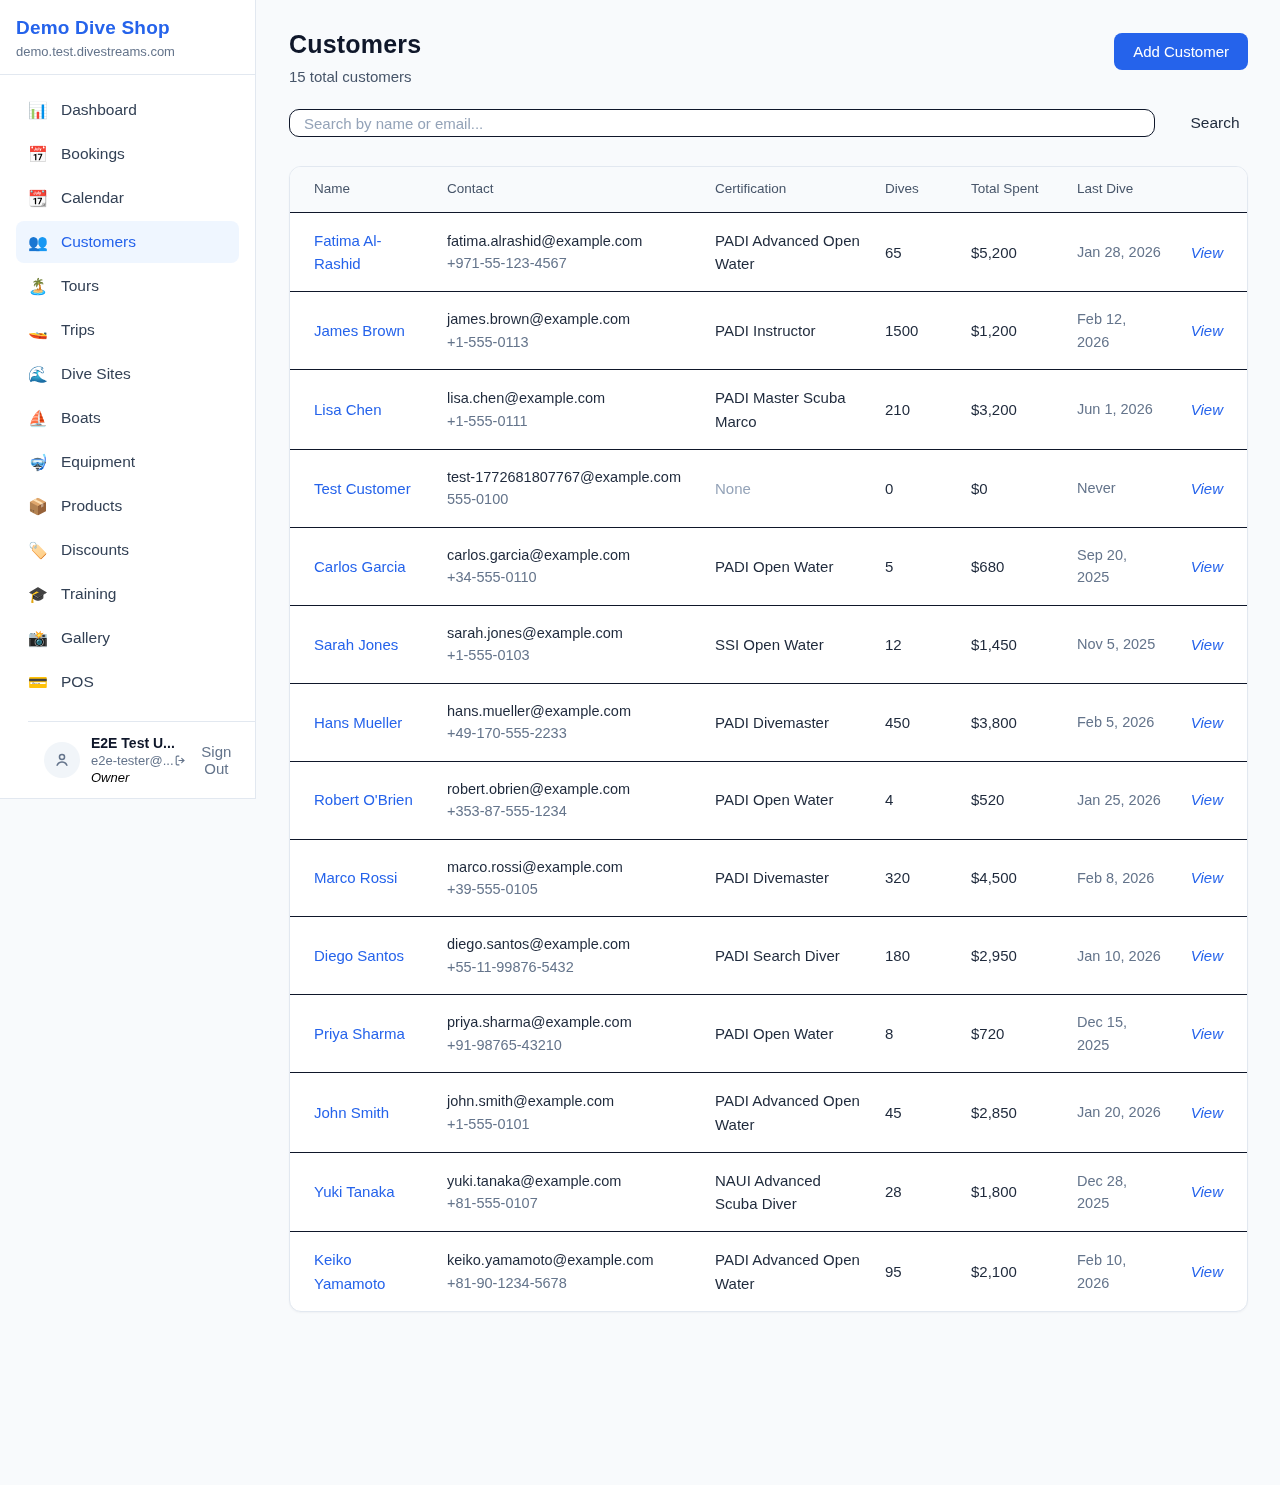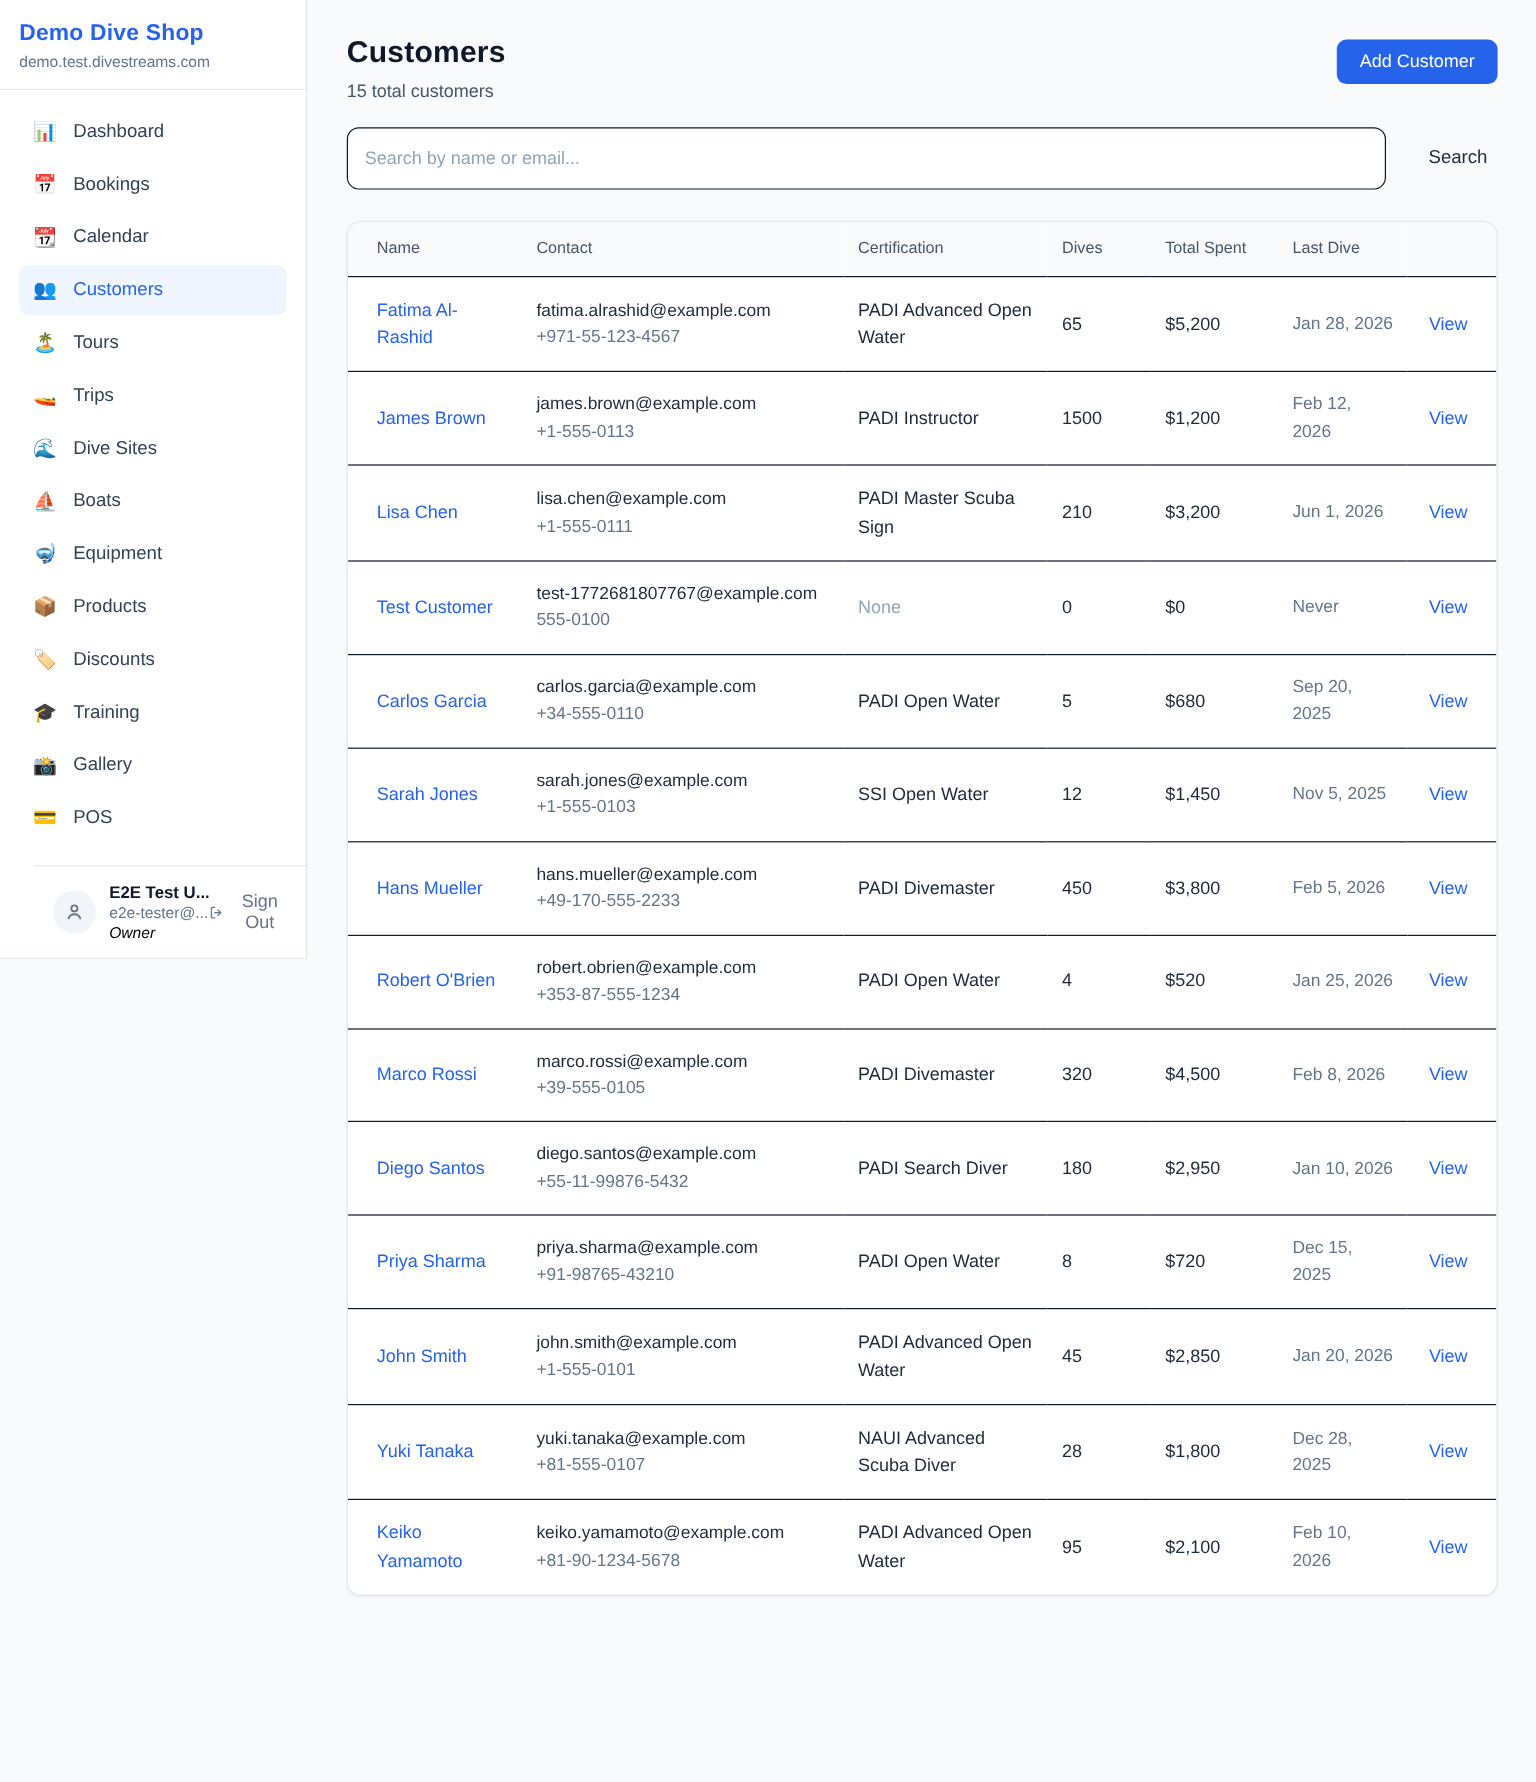--- a/index.html
+++ b/index.html
@@ -53,21 +53,21 @@
   .page-header { display: flex; align-items: flex-start; justify-content: space-between; }
   .page-title { font-size: 25px; font-weight: 700; color: #0f172a; letter-spacing: .2px; }
   .page-subtitle { font-size: 15px; color: #475569; margin-top: 9px; }
   .add-customer-btn {
     background: #2563eb; color: #ffffff; border: none; cursor: pointer;
     font-family: inherit; font-size: 15px; font-weight: 500;
     padding: 10px 19px; border-radius: 8px; margin-top: 3px;
   }
   .search-row { display: flex; align-items: center; margin-top: 21px; }
   .search-input {
-    flex: 1; height: 52px;
+    flex: 1; height: 28px;
     border: 1px solid #0f172a; border-radius: 10px;
     background: #ffffff; padding: 0 14px;
     font-family: inherit; font-size: 15px; color: #0f172a;
   }
   .search-input::placeholder { color: #94a3b8; }
   .search-btn {
     background: none; border: none; cursor: pointer;
     font-family: inherit; font-size: 15.5px; font-weight: 500; color: #1e293b;
     padding: 8px 0; margin-left: 27px; width: 66px; text-align: center;
   }
@@ -80,21 +80,21 @@
     box-shadow: 0 1px 2px rgba(15,23,42,.04);
   }
   table { width: 100%; border-collapse: collapse; table-layout: fixed; }
   thead tr { background: #f8fafc; }
   th {
     text-align: left; font-weight: 400; font-size: 13.5px; color: #475569;
     padding: 12px 12px; line-height: 1.55; vertical-align: middle;
     border-bottom: 1px solid #0f172a;
   }
   th:first-child, td:first-child { padding-left: 24px; }
-  th:last-child, td:last-child { padding-right: 24px; }
+  th:last-child, td:last-child { padding-right: 24px; font-style: italic; }
   td {
     padding: 16px 12px; vertical-align: middle;
     font-size: 15px; color: #1e293b; line-height: 1.55;
     border-bottom: 1px solid #0f172a;
   }
   tbody tr:last-child td { border-bottom: none; }
   .name-link { color: #2563eb; font-weight: 500; text-decoration: none; cursor: pointer; display: inline-block; }
   .cell-email { color: #1e293b; font-size: 14.5px; overflow-wrap: break-word; }
   .cell-phone { color: #64748b; font-size: 14.5px; }
   .cell-cert.muted { color: #94a3b8; }
@@ -269,21 +269,21 @@
     <td class="cell-lastdive">Feb 12, 2026</td>
     <td class="action-cell"><a class="view-link">View</a></td>
   </tr>
 
   <tr>
     <td><a class="name-link">Lisa Chen</a></td>
     <td>
       <div class="cell-email">lisa.chen@example.com</div>
       <div class="cell-phone">+1-555-0111</div>
     </td>
-    <td class="cell-cert">PADI Master Scuba Sign</td>
+    <td class="cell-cert">PADI Master Scuba Marco</td>
     <td>210</td>
     <td>$3,200</td>
     <td class="cell-lastdive">Jun 1, 2026</td>
     <td class="action-cell"><a class="view-link">View</a></td>
   </tr>
 
   <tr>
     <td><a class="name-link">Test Customer</a></td>
     <td>
       <div class="cell-email">test-1772681807767@example.com</div>

